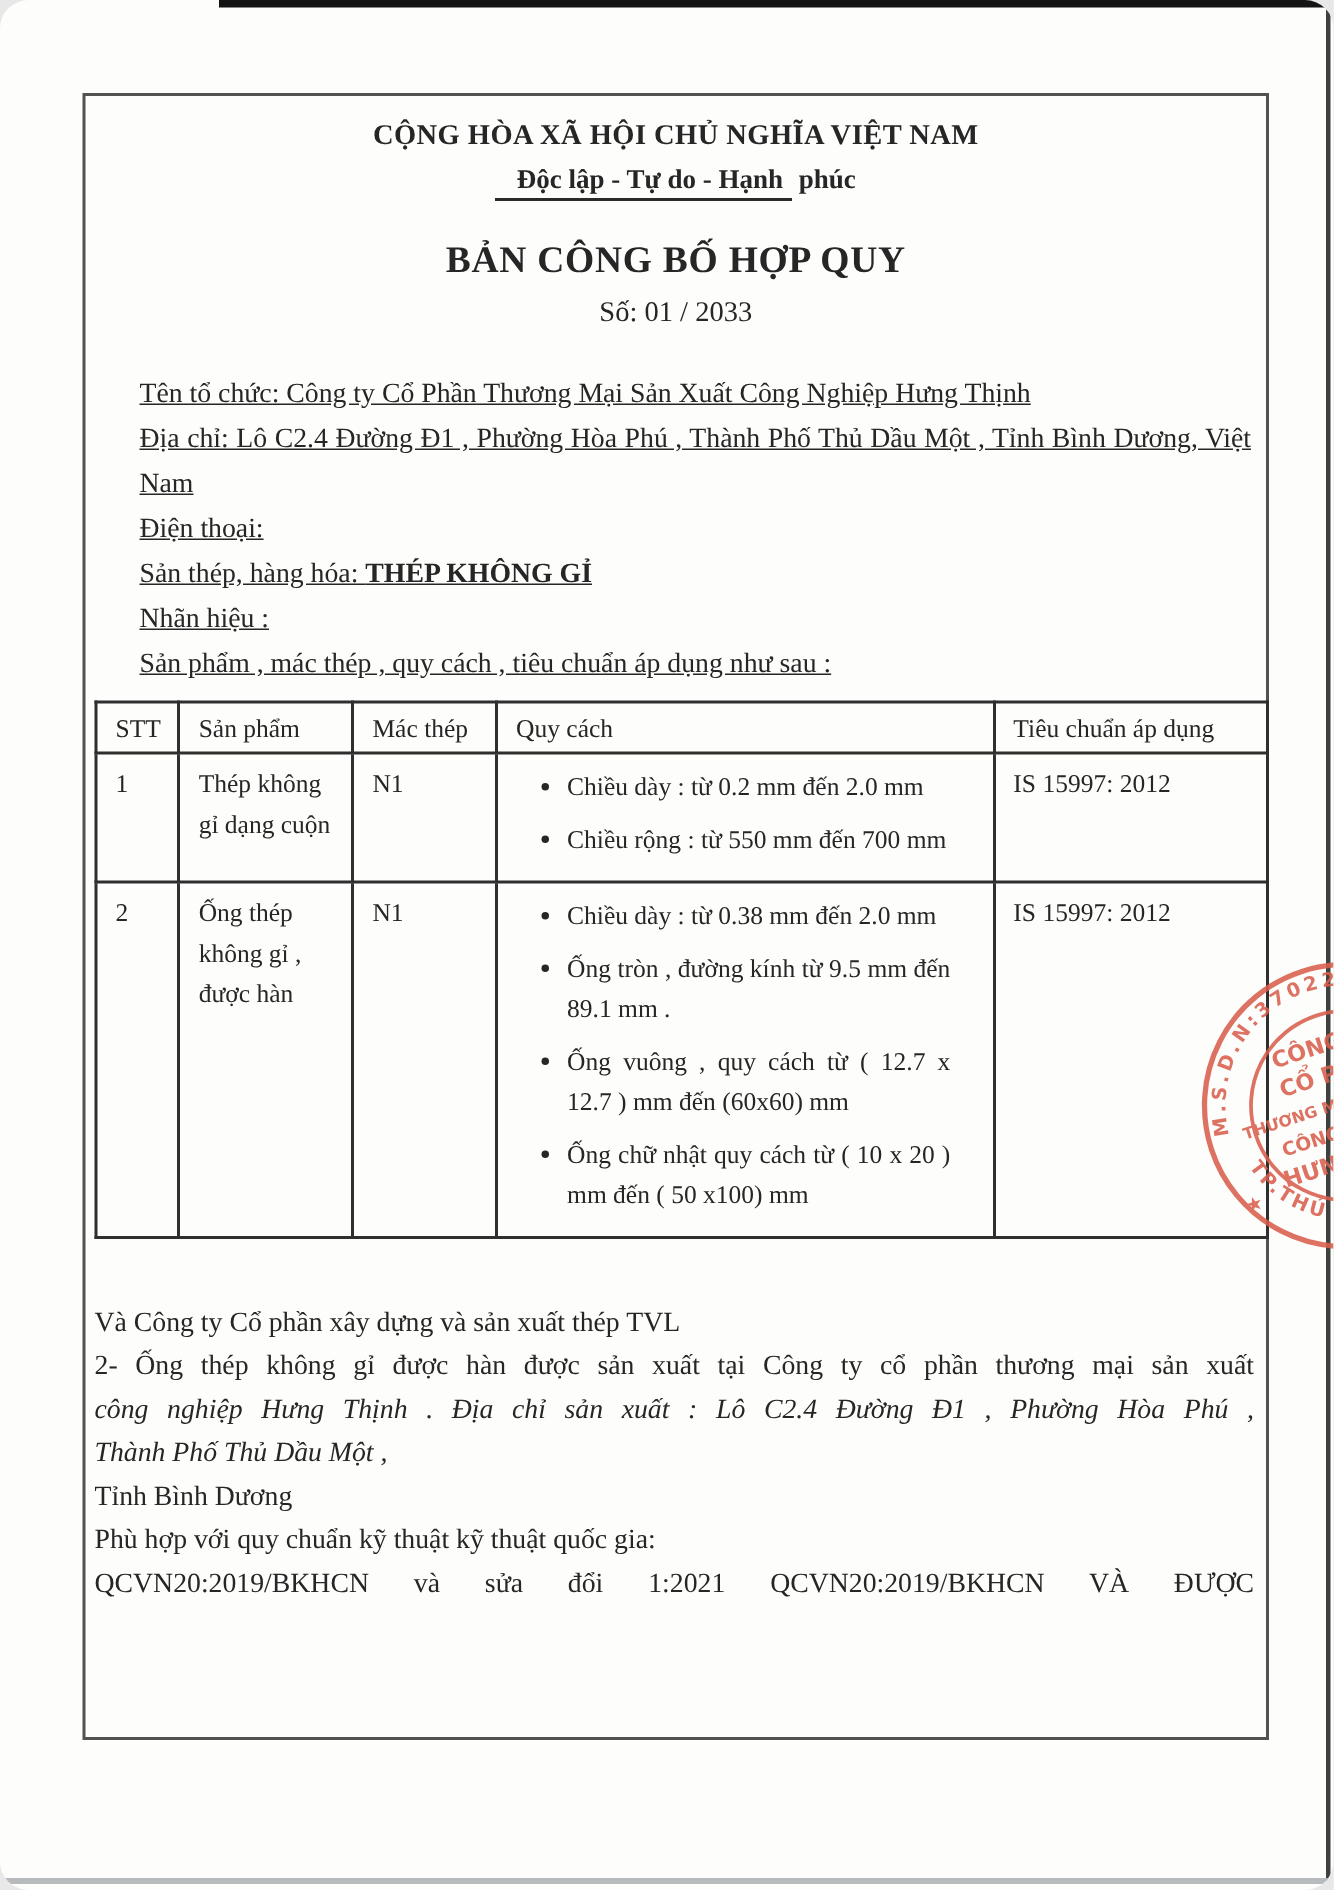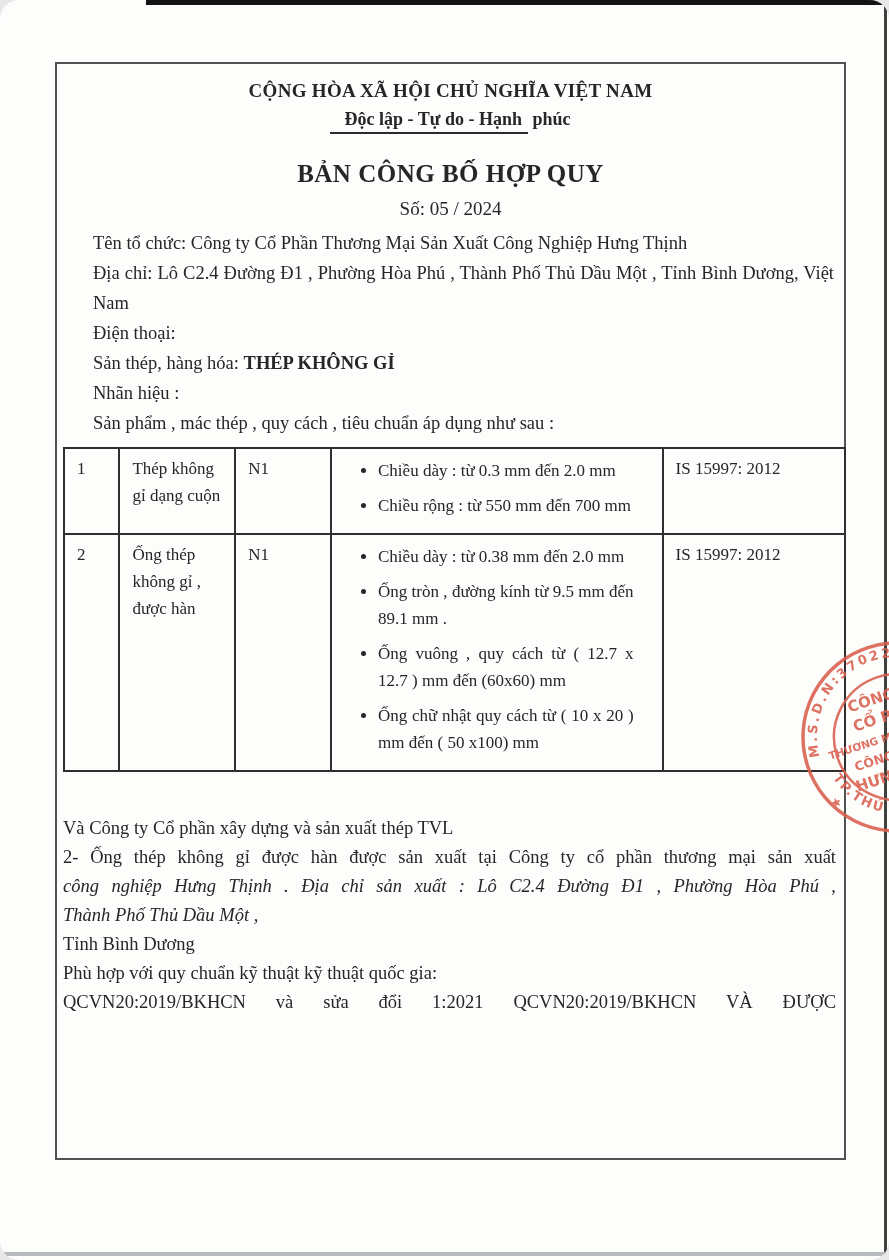--- a/index.html
+++ b/index.html
@@ -21,21 +21,21 @@
     padding:14px 6px 0 6px;
   }
 
   .center { text-align:center; }
   .national-title { font-size:19px; font-weight:bold; letter-spacing:.3px; margin-top:2px; }
   .motto { font-size:18px; font-weight:bold; margin-top:7px; }
   .motto .u { border-bottom:2px solid #2a2a2a; padding:0 6px 3px 14px; }
   .doc-title { font-size:25px; font-weight:bold; letter-spacing:.5px; margin-top:30px;font-family:Liberation Serif, serif; }
   .doc-number { font-size:19px; margin-top:10px; }
 
-  .info { margin:8px 2px 0 30px; font-size:18.5px; line-height:30px; }
+  .info { margin:28px 2px 0 30px; font-size:18.5px; line-height:30px;text-decoration:underline; }
   .info p { margin:0; }
   .info .just { text-align:justify; margin-right:2px; }
   .indent { margin-left:8px; }
   .bold { font-weight:bold; }
 
   table.spec {
     border-collapse:collapse; margin-top:9px; width:783px;
     font-size:17px; table-layout:fixed;
   }
   table.spec th, table.spec td {
@@ -73,47 +73,54 @@
   <div class="frame">
 
     <div class="center national-title">CỘNG HÒA XÃ HỘI CHỦ NGHĨA VIỆT NAM</div>
 
     <div class="center motto">
       <span class="u">Độc lập - Tự do - Hạnh</span><span> phúc</span>
     </div>
 
     <div class="center doc-title">BẢN CÔNG BỐ HỢP QUY</div>
 
-    <div class="center doc-number">Số: 05 / 2024</div>
+    <div class="center doc-number">Số: 01 / 2033</div>
 
     <div class="info">
       <p>Tên tổ chức: Công ty Cổ Phần Thương Mại Sản Xuất Công Nghiệp Hưng Thịnh</p>
       <p class="just">Địa chỉ: Lô C2.4 Đường Đ1 , Phường Hòa Phú , Thành Phố Thủ Dầu Một , Tỉnh Bình Dương, Việt Nam</p>
       <p>Điện thoại:</p>
       <p class="indent"><span>Sản thép, hàng hóa: </span><span class="bold">THÉP KHÔNG GỈ</span></p>
       <p class="indent">Nhãn hiệu :</p>
       <p class="indent">Sản phẩm , mác thép , quy cách , tiêu chuẩn áp dụng như sau :</p>
     </div>
 
     <table class="spec">
       <colgroup>
         <col class="c-stt">
           <col class="c-sp">
           <col class="c-mt">
           <col class="c-qc">
           <col class="c-tc">
       </colgroup>
       <tbody>
+          <tr>
+        <th class="stt">STT</th>
+        <th>Sản phẩm</th>
+        <th>Mác thép</th>
+        <th>Quy cách</th>
+        <th>Tiêu chuẩn áp dụng</th>
+      </tr>
       <tr>
         <td class="stt">1</td>
         <td class="sp">Thép không gỉ dạng cuộn</td>
         <td class="mt">N1</td>
         <td>
           <ul class="qc">
-                <li>Chiều dày : từ 0.3 mm đến 2.0 mm</li>
+                <li>Chiều dày : từ 0.2 mm đến 2.0 mm</li>
                 <li>Chiều rộng : từ 550 mm đến 700 mm</li>
               </ul>
         </td>
         <td>IS 15997: 2012</td>
       </tr>
       <tr>
         <td class="stt">2</td>
         <td class="sp">Ống thép không gỉ , được hàn</td>
         <td class="mt">N1</td>
         <td>

